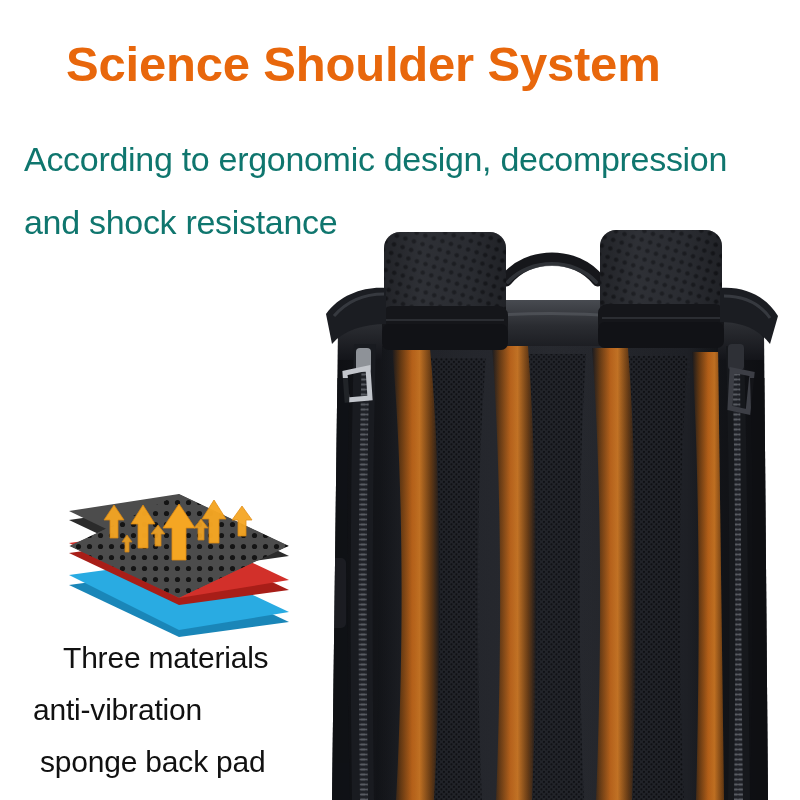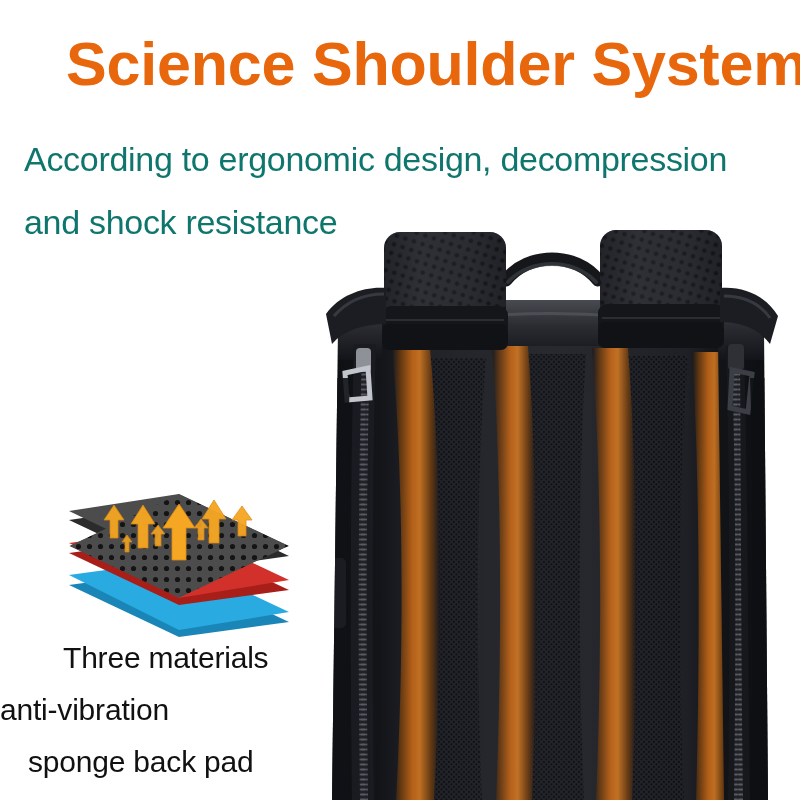--- a/index.html
+++ b/index.html
@@ -18,21 +18,21 @@
     background: #ffffff;
     overflow: hidden;
   }
 
   
   .headline {
     position: absolute;
     left: 66px;
     top: 36px;
     width: 700px;
-    font-size: 61px;
+    font-size: 49px;
     line-height: 56px;
     font-weight: 700;
     letter-spacing: -0.2px;
     color: #e8670c;
     white-space: nowrap;
   }
 
   
   .subtitle {
     position: absolute;
@@ -53,22 +53,22 @@
     left: 0;
     top: 632px;
     width: 330px;
     font-size: 30px;
     line-height: 52px;
     color: #111111;
     letter-spacing: -0.2px;
   }
   .caption .cap-line { display: block; white-space: nowrap; }
   .caption .cap-line:nth-child(1) { padding-left: 63px; }
-  .caption .cap-line:nth-child(2) { }
-  .caption .cap-line:nth-child(3) { padding-left: 28px; }
+  .caption .cap-line:nth-child(2) { padding-left: 33px; }
+  .caption .cap-line:nth-child(3) { padding-left: 40px; }
 
   
   .pad-icon {
     position: absolute;
     left: 62px;
     top: 442px;
     width: 235px;
     height: 195px;
   }
   .pad-icon svg { display: block; width: 100%; height: 100%; }

